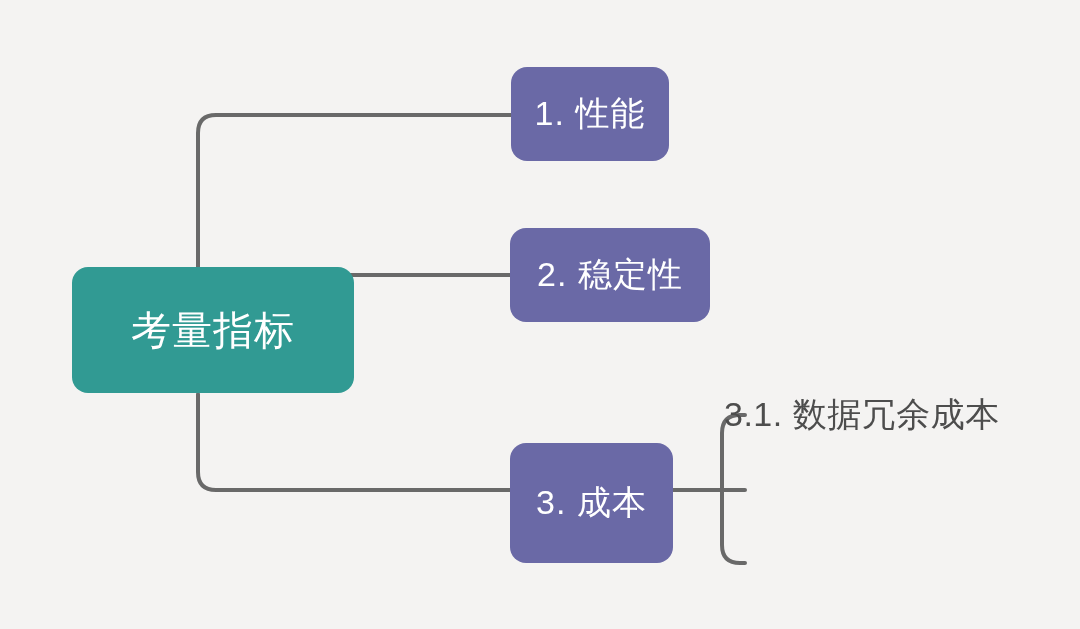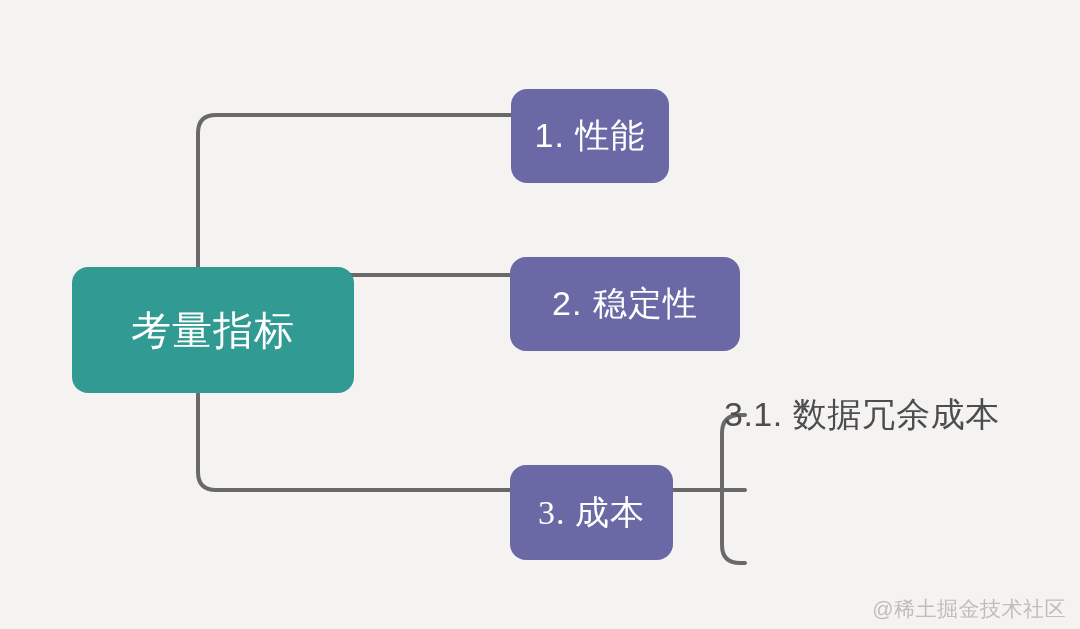--- a/index.html
+++ b/index.html
@@ -44,25 +44,24 @@
     cursor:default;
   }
   .node.root{
     left:72px;top:267px;width:282px;height:126px;
     background:var(--root-bg);
     font-size:40px;
   }
   .node.branch{
     background:var(--branch-bg);
     font-size:34px;
-    margin-top:22px;
   }
   .node.branch-1{left:511px;top:67px;width:158px;height:94px;}
-  .node.branch-2{left:510px;top:235px;width:230px;height:94px;}
-  .node.branch-3{left:510px;top:443px;width:163px;height:95px;font-family:Liberation Serif, serif;}
+  .node.branch-2{left:510px;top:228px;width:200px;height:94px;}
+  .node.branch-3{left:510px;top:443px;width:163px;height:120px;}
   .subitem{
     position:absolute;
     left:724px;
     height:36px;
     display:flex;align-items:center;
     color:var(--sub-text);
     font-size:34px;
     letter-spacing:0.5px;
     white-space:nowrap;
   }
@@ -102,15 +101,14 @@
   <div class="node branch branch-1">1. 性能</div>
 
   <div class="node branch branch-2">2. 稳定性</div>
 
   <div class="node branch branch-3">3. 成本</div>
 
   <div class="subitem s1">3.1. 数据冗余成本</div>
 
 
 
-  <div class="watermark">@稀土掘金技术社区</div>
 
 </div>
 
 </body></html>

